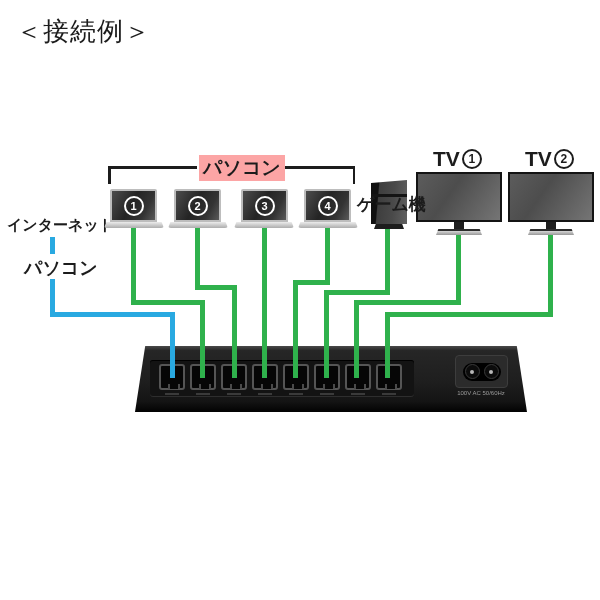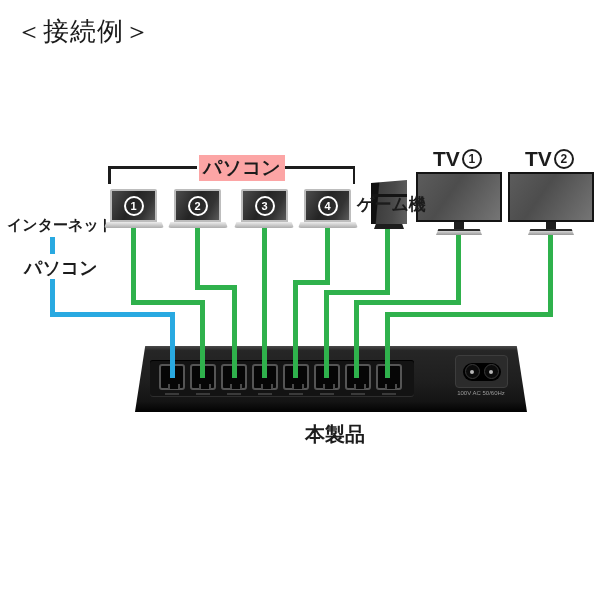--- a/index.html
+++ b/index.html
@@ -189,15 +189,14 @@
       <div class="pin-hole">
           <div class="pin-dot"></div>
         </div>
       <div class="pin-hole">
           <div class="pin-dot"></div>
         </div>
     </div>
   </div>
   <div class="abs power-text">100V AC 50/60Hz</div>
 
-  <div class="abs lbl lbl-product">本製品</div>
 
 </div>
 
 </body></html>

